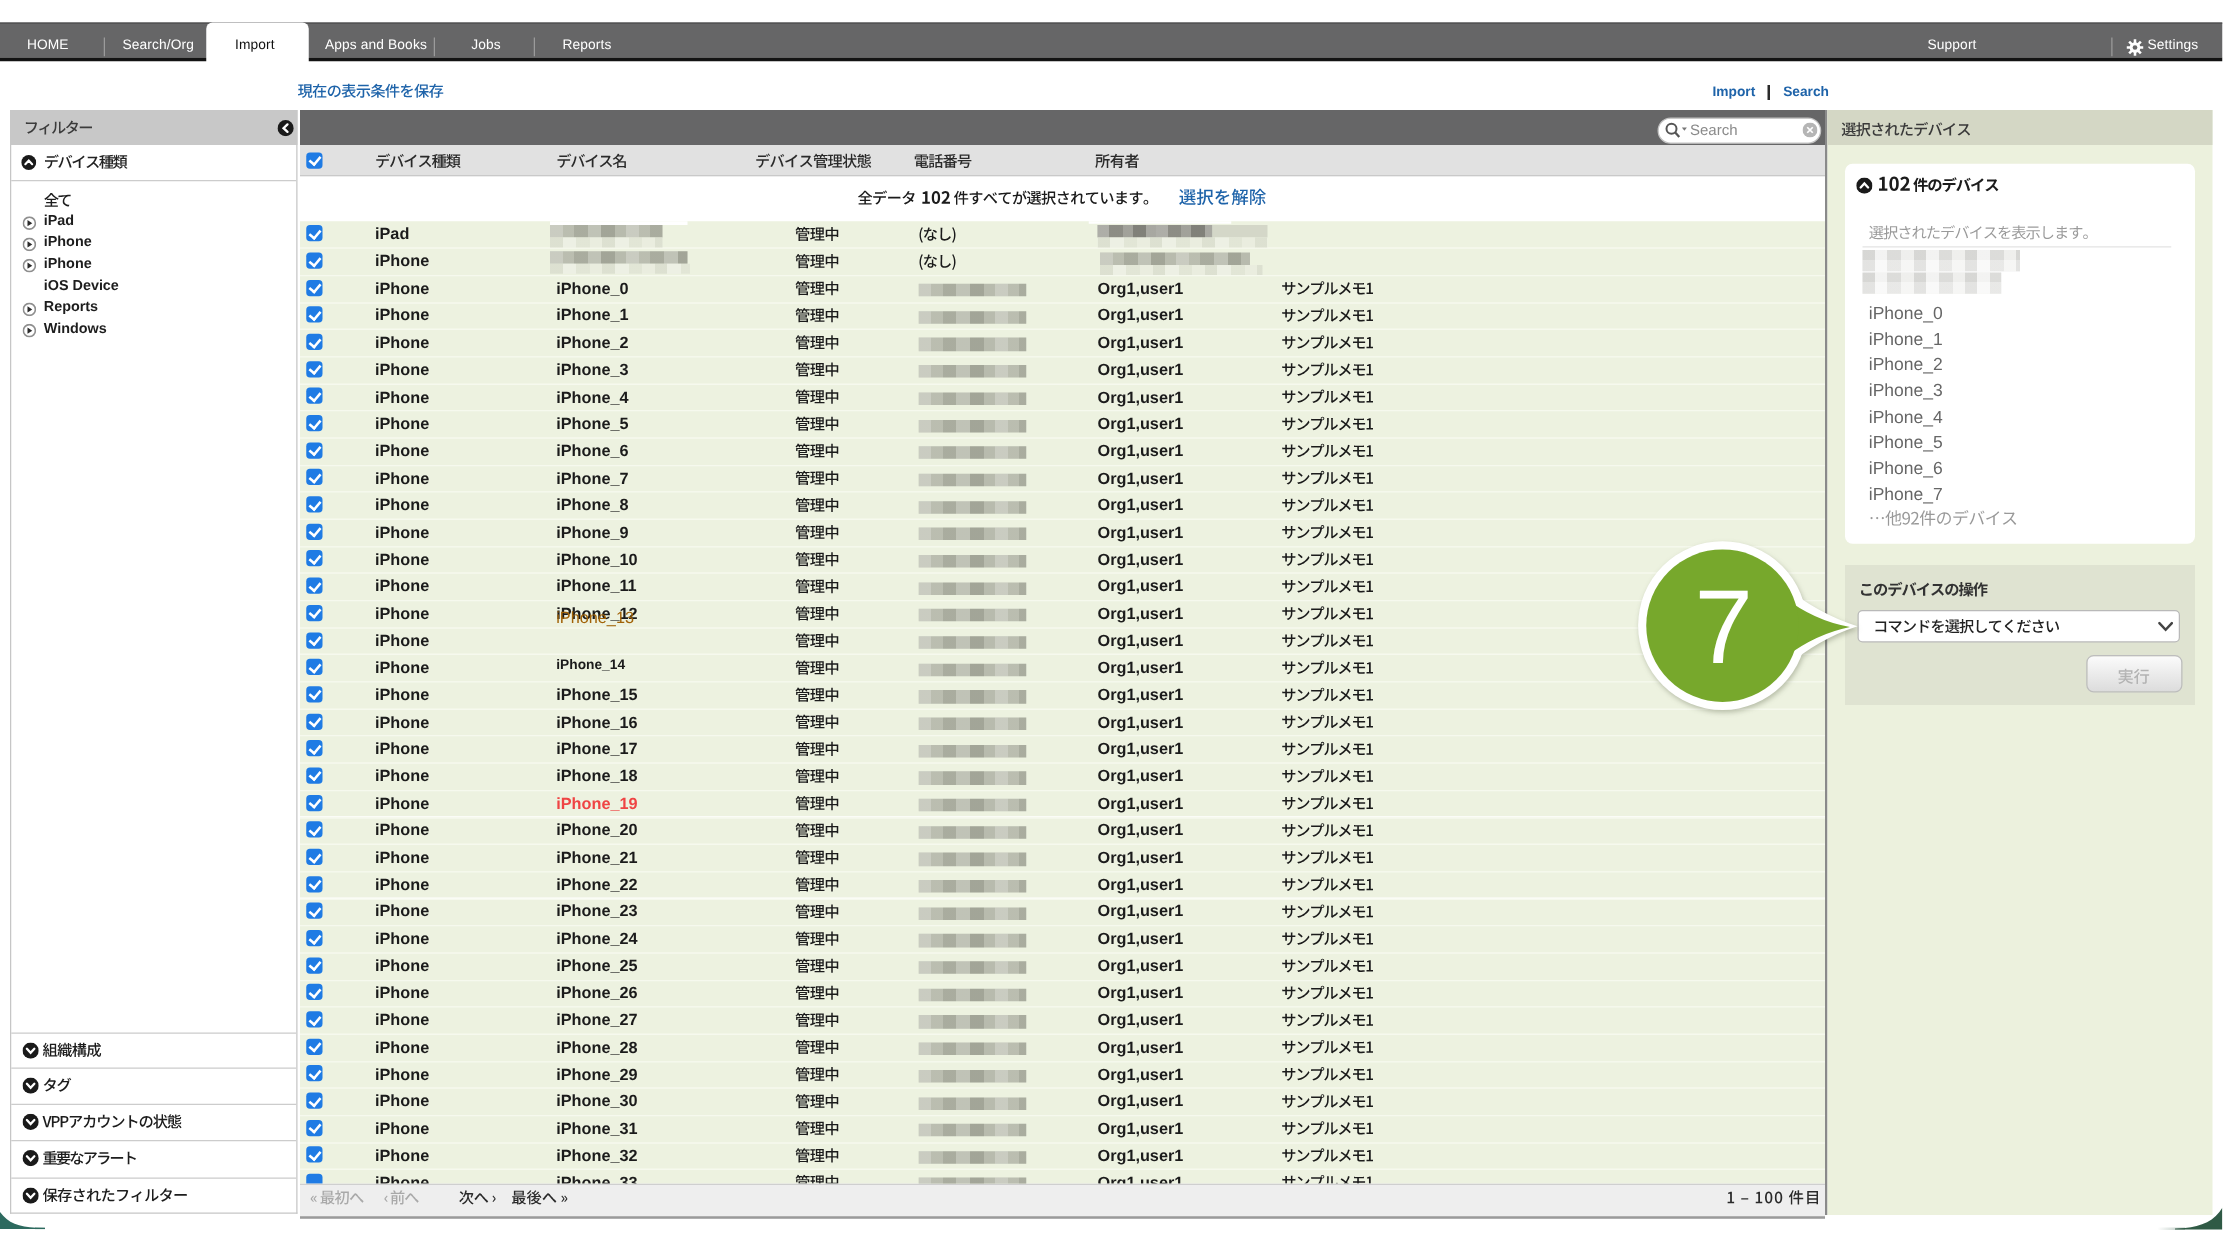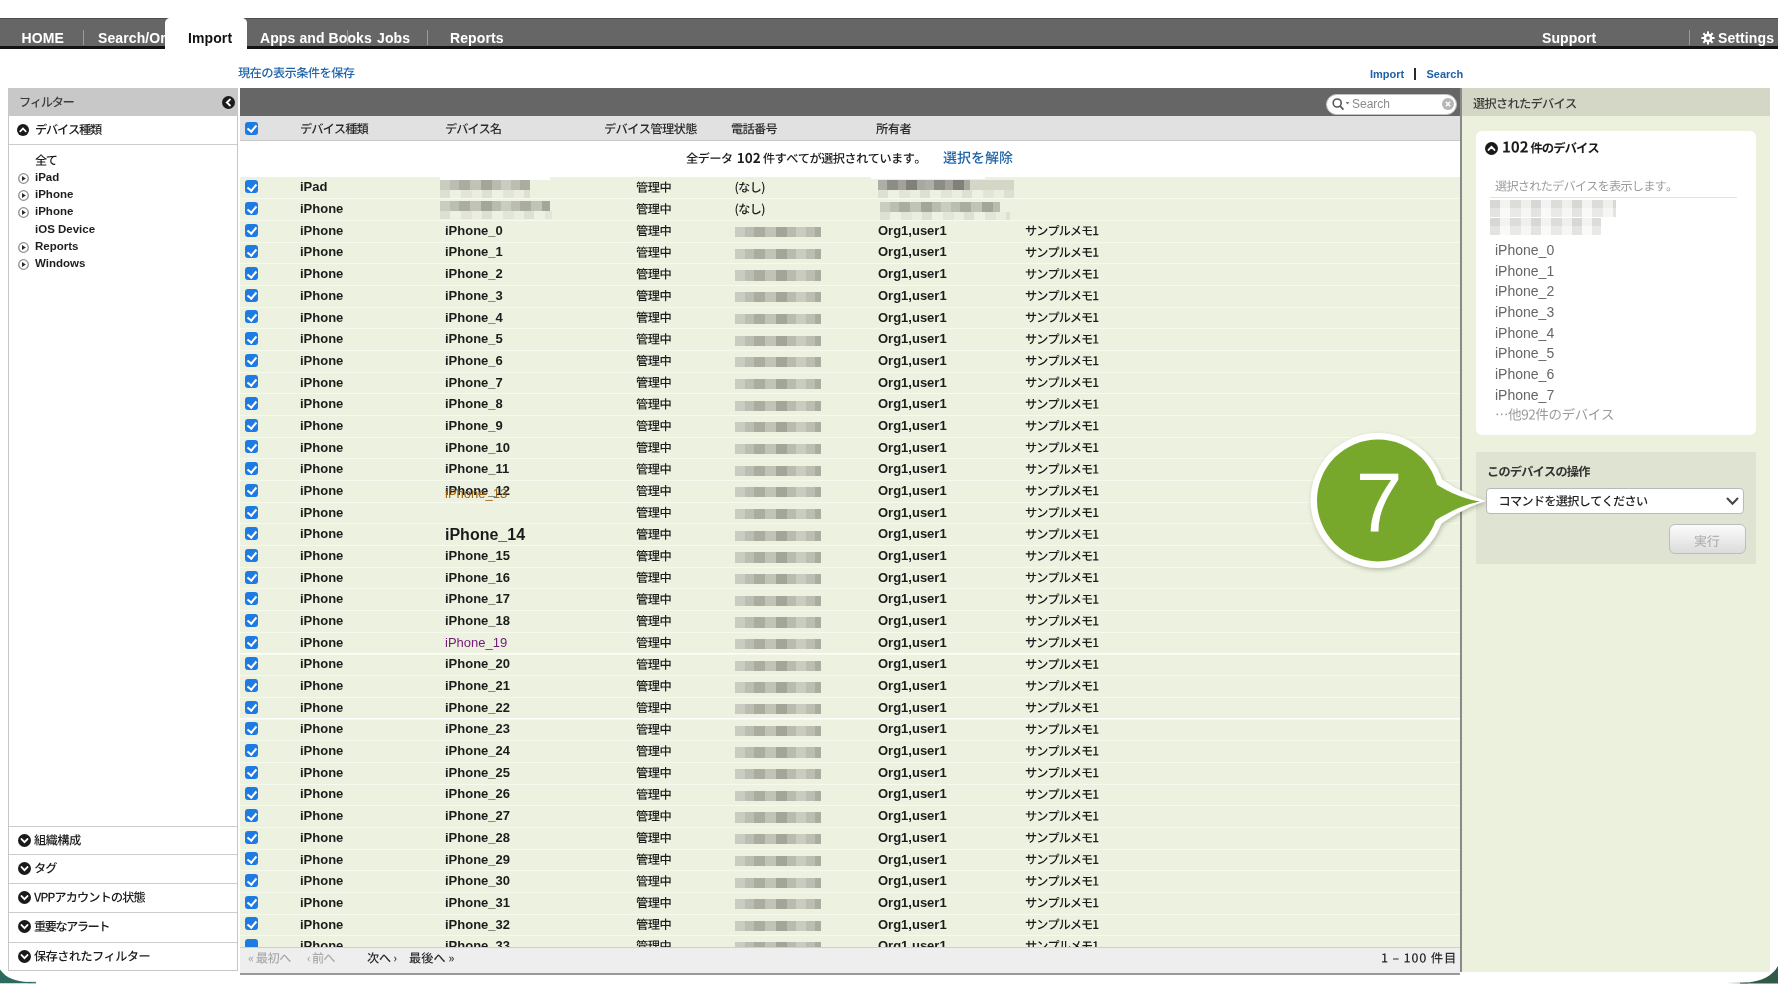--- a/index.html
+++ b/index.html
@@ -1,16 +1,16 @@
 <!DOCTYPE html>
 <html><head><meta charset="utf-8"><style>
 * { margin:0; padding:0; }
 html,body { width:1778px; height:1000px; background:#fff; font-family:"Liberation Sans",sans-serif; }
 #page { position:relative; width:1778px; height:1000px; overflow:hidden; }
-.nav { position:absolute; top:29.8px; font-size:14px; font-weight:700; letter-spacing:0.1px; }
+.nav { position:absolute; top:29.8px; font-size:11px; font-weight:400; letter-spacing:0.1px; }
 .cb { position:absolute; width:13px; height:13px; background:#1f7be4; border-radius:3px; z-index:30; }
 .cb::after { content:""; position:absolute; left:4.4px; top:1.6px; width:3.6px; height:7.2px; border:solid #fff; border-width:0 2px 2px 0; transform:rotate(40deg); }
 .mbA { position:absolute; z-index:25; background-color:#b7baac;
   background-image:repeating-linear-gradient(90deg, rgba(255,255,255,0.26) 0 10px, rgba(255,255,255,0.05) 10px 19px, rgba(60,62,52,0.11) 19px 30px, rgba(255,255,255,0.13) 30px 41px, rgba(60,62,52,0.17) 41px 52px, rgba(255,255,255,0.02) 52px 61px); }
 .mbD { position:absolute; z-index:25; background-color:#97978f;
   background-image:repeating-linear-gradient(90deg, rgba(255,255,255,0.22) 0 9px, rgba(50,50,44,0.10) 9px 20px, rgba(255,255,255,0.10) 20px 28px, rgba(50,50,44,0.22) 28px 39px, rgba(255,255,255,0.16) 39px 47px); }
 .mbP { position:absolute; z-index:25; background-color:#e7ebdb;
   background-image:repeating-linear-gradient(90deg, rgba(130,132,120,0.10) 0 10px, rgba(255,255,255,0.25) 10px 21px, rgba(130,132,120,0.05) 21px 32px, rgba(255,255,255,0.12) 32px 42px); }
 .mzl { position:absolute; z-index:25; background-color:#ebebe9;
   background-image:repeating-linear-gradient(90deg, rgba(120,120,116,0.12) 0 10px, rgba(255,255,255,0.55) 10px 20px, rgba(150,150,146,0.10) 20px 31px, rgba(250,250,248,0.5) 31px 41px),
@@ -258,41 +258,41 @@
     <div style="position:absolute;left:878px;top:461.2px;font-size:13px;font-weight:700;color:#1b1b1b">Org1,user1</div>
     <div style="position:absolute;left:300px;top:482.9px;font-size:13px;font-weight:700;color:#1b1b1b">iPhone</div>
     <div style="position:absolute;left:445px;top:482.9px;font-size:13px;font-weight:700;color:#1b1b1b">iPhone_12</div>
     <div class="mbA" style="left:734.5px;top:487.2px;width:86.5px;height:10.3px"></div>
     <div style="position:absolute;left:878px;top:482.9px;font-size:13px;font-weight:700;color:#1b1b1b">Org1,user1</div>
     <div style="position:absolute;left:300px;top:504.6px;font-size:13px;font-weight:700;color:#1b1b1b">iPhone</div>
     <div style="position:absolute;left:445px;top:486px;font-size:13px;font-weight:400;color:#a16207">iPhone_13</div>
     <div class="mbA" style="left:734.5px;top:508.9px;width:86.5px;height:10.3px"></div>
     <div style="position:absolute;left:878px;top:504.6px;font-size:13px;font-weight:700;color:#1b1b1b">Org1,user1</div>
     <div style="position:absolute;left:300px;top:526.3px;font-size:13px;font-weight:700;color:#1b1b1b">iPhone</div>
-    <div style="position:absolute;left:445px;top:526.3px;font-size:16px;font-weight:700;color:#1b1b1b">iPhone_14</div>
+    <div style="position:absolute;left:445px;top:526.3px;font-size:11px;font-weight:700;color:#1b1b1b">iPhone_14</div>
     <div class="mbA" style="left:734.5px;top:530.6px;width:86.5px;height:10.3px"></div>
     <div style="position:absolute;left:878px;top:526.3px;font-size:13px;font-weight:700;color:#1b1b1b">Org1,user1</div>
     <div style="position:absolute;left:300px;top:548.0px;font-size:13px;font-weight:700;color:#1b1b1b">iPhone</div>
     <div style="position:absolute;left:445px;top:548.0px;font-size:13px;font-weight:700;color:#1b1b1b">iPhone_15</div>
     <div class="mbA" style="left:734.5px;top:552.3px;width:86.5px;height:10.3px"></div>
     <div style="position:absolute;left:878px;top:548.0px;font-size:13px;font-weight:700;color:#1b1b1b">Org1,user1</div>
     <div style="position:absolute;left:300px;top:569.6px;font-size:13px;font-weight:700;color:#1b1b1b">iPhone</div>
     <div style="position:absolute;left:445px;top:569.6px;font-size:13px;font-weight:700;color:#1b1b1b">iPhone_16</div>
     <div class="mbA" style="left:734.5px;top:573.9px;width:86.5px;height:10.3px"></div>
     <div style="position:absolute;left:878px;top:569.6px;font-size:13px;font-weight:700;color:#1b1b1b">Org1,user1</div>
     <div style="position:absolute;left:300px;top:591.3px;font-size:13px;font-weight:700;color:#1b1b1b">iPhone</div>
     <div style="position:absolute;left:445px;top:591.3px;font-size:13px;font-weight:700;color:#1b1b1b">iPhone_17</div>
     <div class="mbA" style="left:734.5px;top:595.6px;width:86.5px;height:10.3px"></div>
     <div style="position:absolute;left:878px;top:591.3px;font-size:13px;font-weight:700;color:#1b1b1b">Org1,user1</div>
     <div style="position:absolute;left:300px;top:613.0px;font-size:13px;font-weight:700;color:#1b1b1b">iPhone</div>
     <div style="position:absolute;left:445px;top:613.0px;font-size:13px;font-weight:700;color:#1b1b1b">iPhone_18</div>
     <div class="mbA" style="left:734.5px;top:617.3px;width:86.5px;height:10.3px"></div>
     <div style="position:absolute;left:878px;top:613.0px;font-size:13px;font-weight:700;color:#1b1b1b">Org1,user1</div>
     <div style="position:absolute;left:300px;top:634.7px;font-size:13px;font-weight:700;color:#1b1b1b">iPhone</div>
-    <div style="position:absolute;left:445px;top:634.7px;font-size:13px;font-weight:400;color:#701a75">iPhone_19</div>
+    <div style="position:absolute;left:445px;top:634.7px;font-size:13px;font-weight:700;color:#ef4444">iPhone_19</div>
     <div class="mbA" style="left:734.5px;top:639.0px;width:86.5px;height:10.3px"></div>
     <div style="position:absolute;left:878px;top:634.7px;font-size:13px;font-weight:700;color:#1b1b1b">Org1,user1</div>
     <div style="position:absolute;left:300px;top:656.4px;font-size:13px;font-weight:700;color:#1b1b1b">iPhone</div>
     <div style="position:absolute;left:445px;top:656.4px;font-size:13px;font-weight:700;color:#1b1b1b">iPhone_20</div>
     <div class="mbA" style="left:734.5px;top:660.7px;width:86.5px;height:10.3px"></div>
     <div style="position:absolute;left:878px;top:656.4px;font-size:13px;font-weight:700;color:#1b1b1b">Org1,user1</div>
     <div style="position:absolute;left:300px;top:678.0px;font-size:13px;font-weight:700;color:#1b1b1b">iPhone</div>
     <div style="position:absolute;left:445px;top:678.0px;font-size:13px;font-weight:700;color:#1b1b1b">iPhone_21</div>
     <div class="mbA" style="left:734.5px;top:682.3px;width:86.5px;height:10.3px"></div>
     <div style="position:absolute;left:878px;top:678.0px;font-size:13px;font-weight:700;color:#1b1b1b">Org1,user1</div>

